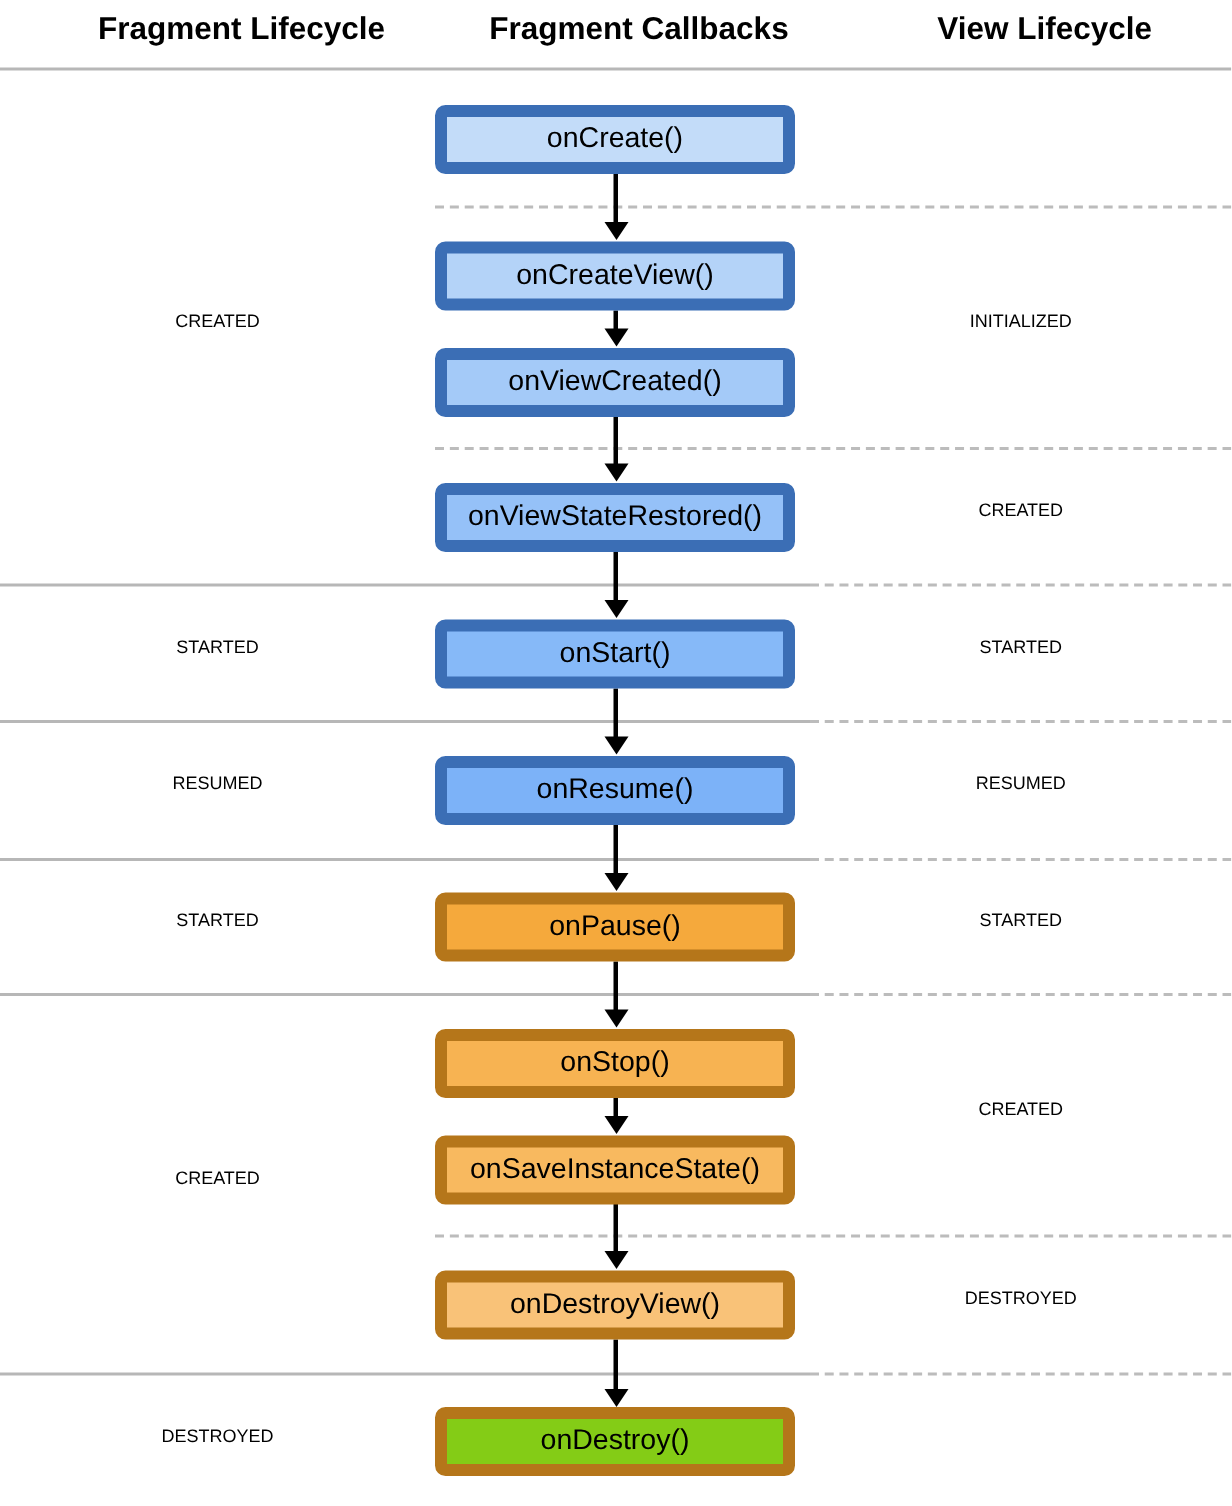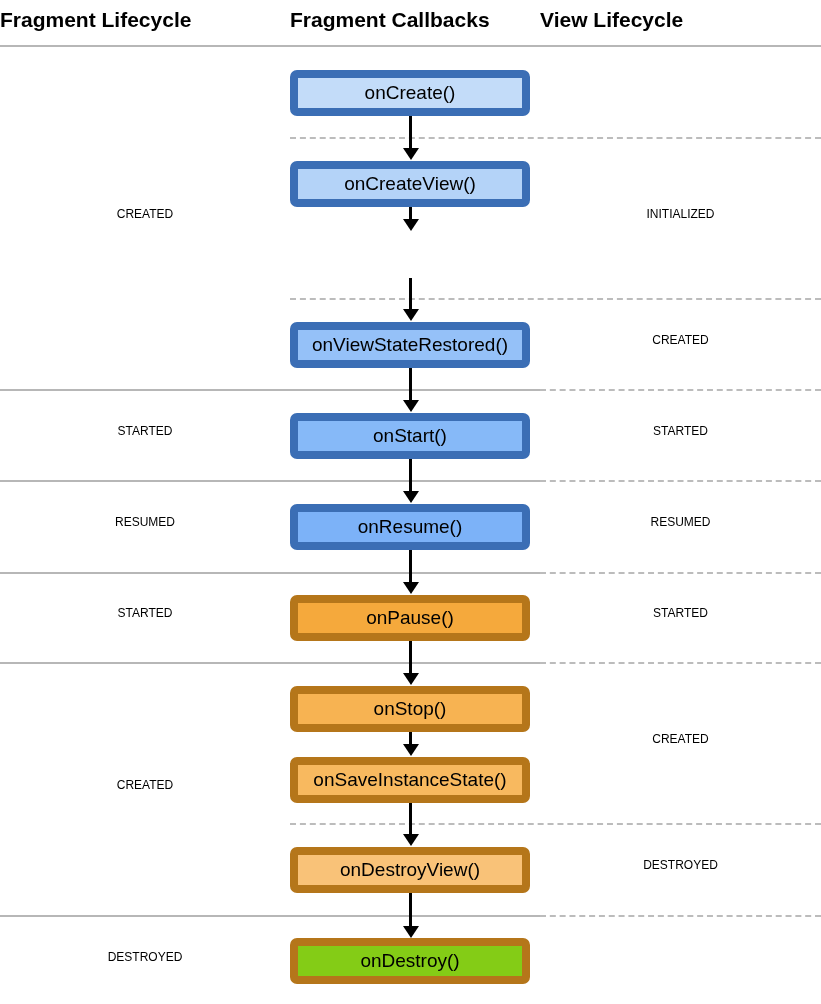--- a/index.html
+++ b/index.html
@@ -18,23 +18,24 @@
     background: #ffffff;
     overflow: hidden;
   }
 
   
   .col-header {
     position: absolute;
     top: 8px;
     font-size: 21px;
     font-weight: 700;
-    text-align: left;
+    text-align: center;
     color: #000;
     white-space: nowrap;
+    padding-left: 16px;
   }
   .col-header.left   { left: 0px;   width: 290px; }
   .col-header.middle { left: 290px; width: 240px; }
   .col-header.right  { left: 540px; width: 281px; }
 
   .header-rule {
     position: absolute;
     left: 0;
     top: 45px;
     width: 821px;
@@ -164,20 +165,21 @@
   <div class="arrow" style="top:368px; height:33px"></div>
   <div class="arrow" style="top:459px; height:33px"></div>
   <div class="arrow" style="top:550px; height:33px"></div>
   <div class="arrow" style="top:641px; height:33px"></div>
   <div class="arrow" style="top:732px; height:13px"></div>
   <div class="arrow" style="top:802px; height:33px"></div>
   <div class="arrow" style="top:893px; height:34px"></div>
 
   <div class="cb-box" style="top:70px;  background:#c3dcf9; border-color:#3b6eb5">onCreate()</div>
   <div class="cb-box" style="top:161px; background:#b4d3f8; border-color:#3b6eb5">onCreateView()</div>
+  <div class="cb-box" style="top:232px; background:#a4caf8; border-color:#3b6eb5">onViewCreated()</div>
   <div class="cb-box" style="top:322px; background:#95c1f8; border-color:#3b6eb5">onViewStateRestored()</div>
   <div class="cb-box" style="top:504px; background:#7cb2f8; border-color:#3b6eb5">onResume()</div>
   <div class="cb-box" style="top:413px; background:#86b9f8; border-color:#3b6eb5">onStart()</div>
   <div class="cb-box" style="top:595px; background:#f5a93c; border-color:#b5761a">onPause()</div>
   <div class="cb-box" style="top:686px; background:#f7b352; border-color:#b5761a">onStop()</div>
   <div class="cb-box" style="top:757px; background:#f8b95f; border-color:#b5761a">onSaveInstanceState()</div>
   <div class="cb-box" style="top:847px; background:#f9c278; border-color:#b5761a">onDestroyView()</div>
   <div class="cb-box" style="top:938px; background:#84cc16; border-color:#b5761a">onDestroy()</div>
 
 </div>

